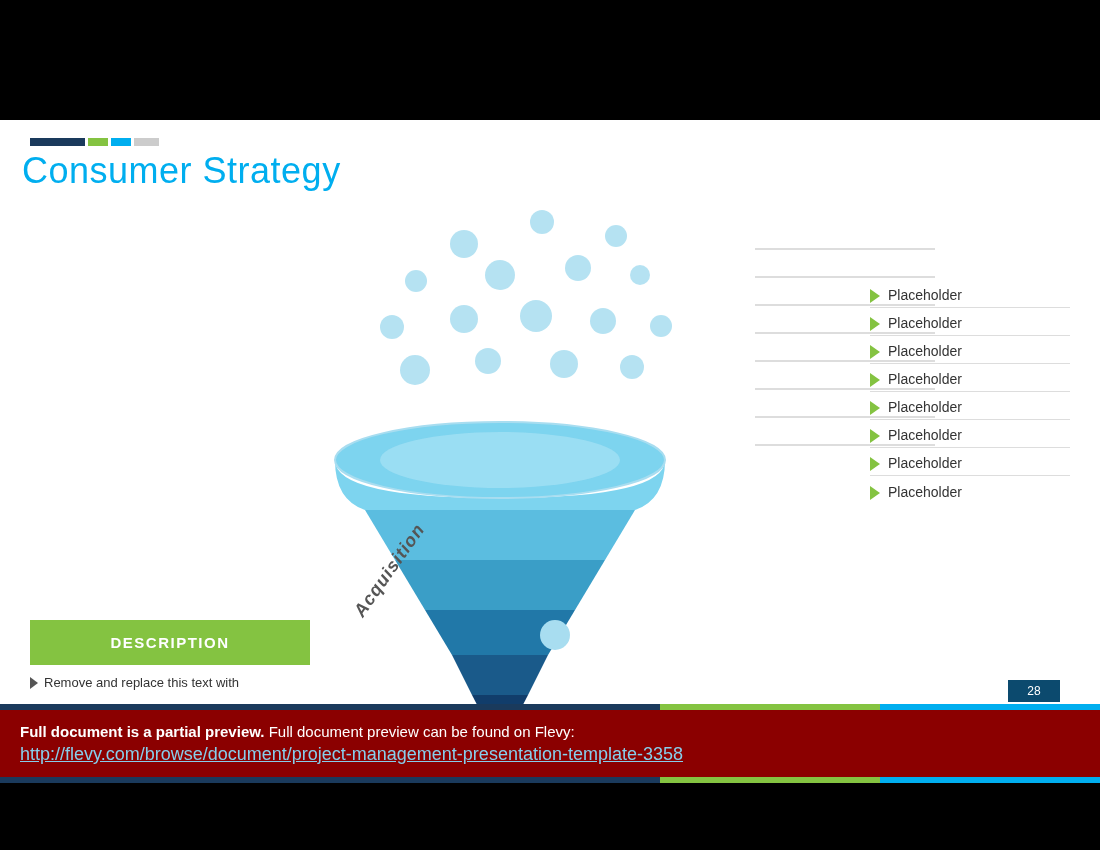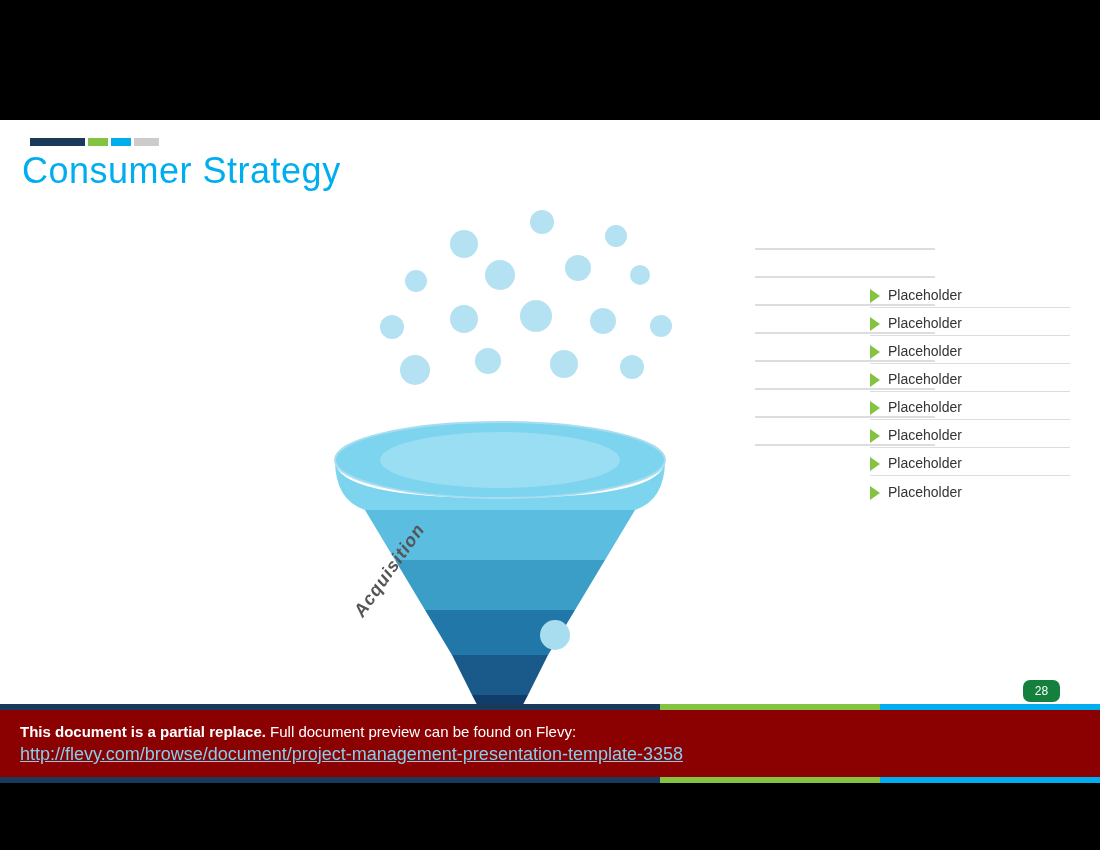--- a/index.html
+++ b/index.html
@@ -182,29 +182,28 @@
       height: 30px;
       border-radius: 50%;
       background: #a8ddf0;
     }
 
     
     .page-number {
       position: absolute;
       bottom: 8px;
       right: 40px;
-      width: 37px;
+      width: 52px;
       height: 22px;
-      background: #15803d;
+      background: #0c4a6e;
       color: #fff;
       font-size: 12px;
       display: flex;
       align-items: center;
       justify-content: center;
-      border-radius: 7px;
     }
 
     
     .slide-bottom-bar {
       position: absolute;
       bottom: 0;
       left: 0;
       width: 100%;
       height: 6px;
       display: flex;
@@ -362,35 +361,42 @@
       <div class="placeholder-item">
         <div class="arrow-icon"></div>
         <span class="placeholder-text">Placeholder</span>
       </div>
       <div class="placeholder-item">
         <div class="arrow-icon"></div>
         <span class="placeholder-text">Placeholder</span>
       </div>
     </div>
 
+  <div class="description-box">
+    <div class="desc-button">DESCRIPTION</div>
+    <div class="desc-item">
+      <div class="desc-arrow"></div>
+      <span>Remove and replace this text with</span>
+    </div>
+  </div>
 
   <div class="bubble-bottom"></div>
 
   <div class="page-number">28</div>
 
   <div class="slide-bottom-bar">
     <div class="sbb1"></div>
     <div class="sbb2"></div>
     <div class="sbb3"></div>
   </div>
 </div>
 
 <div class="preview-banner">
   <div class="preview-banner-text">
-    <span style="font-weight:bold;">This document is a partial replace.</span><span> Full document preview can be found on Flevy:</span>
+    <span style="font-weight:bold;">Full document is a partial preview.</span><span> Full document preview can be found on Flevy:</span>
   </div>
   <a class="preview-banner-link" href="#">http://flevy.com/browse/document/project-management-presentation-template-3358</a>
 </div>
 
 <div class="bottom-black-area">
   <div class="bottom-accent-bar">
     <div class="bab1"></div>
     <div class="bab2"></div>
     <div class="bab3"></div>
   </div>

